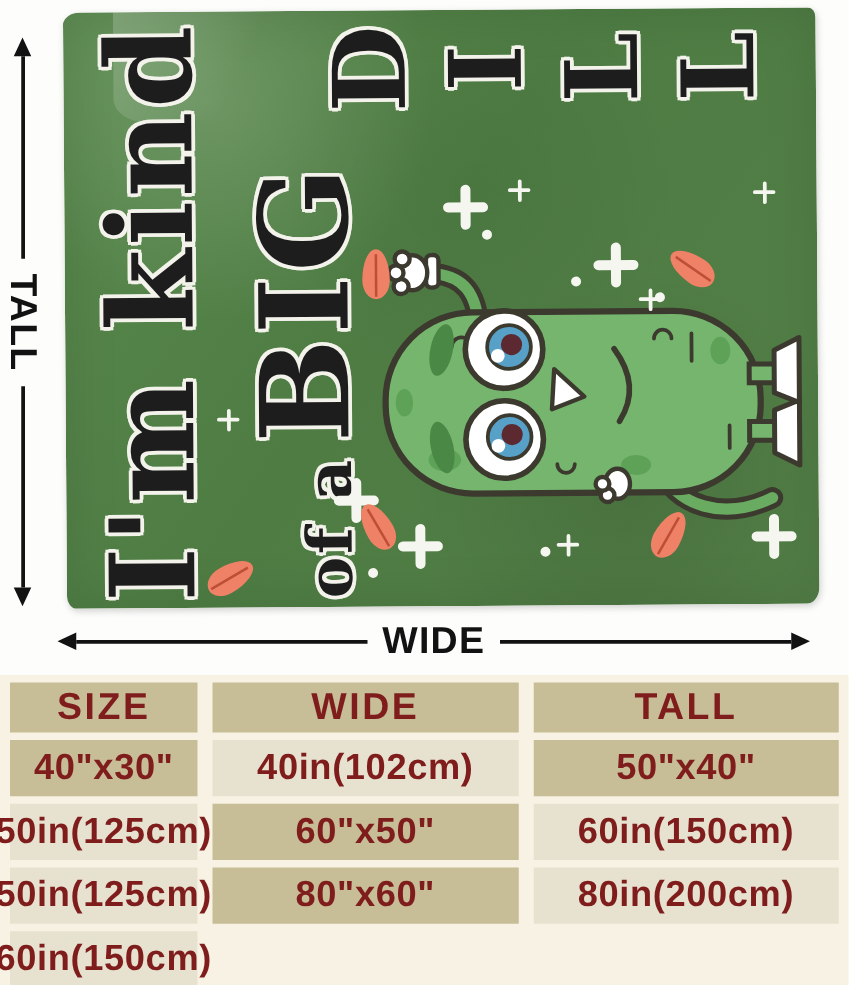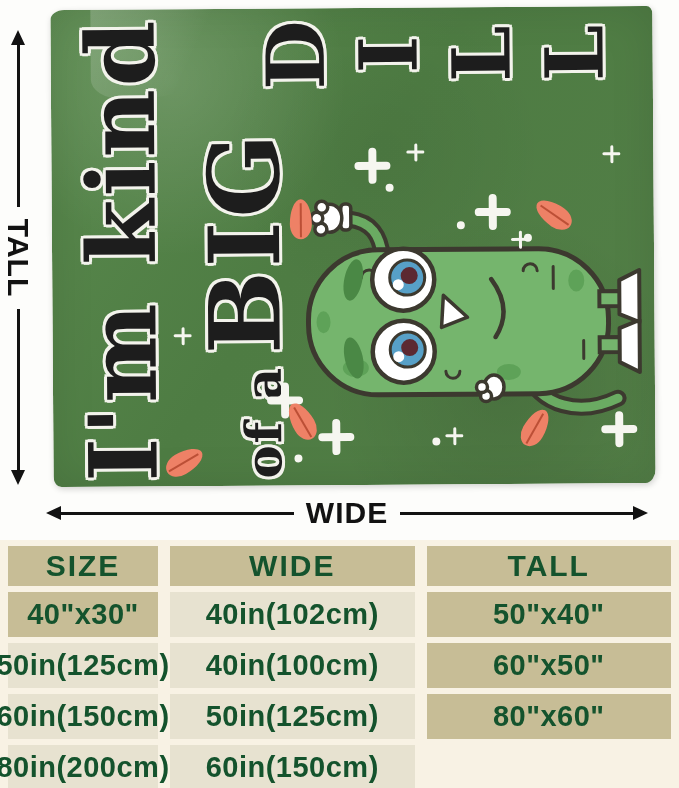--- a/index.html
+++ b/index.html
@@ -69,21 +69,21 @@
   .vlabel{height:102px;width:34px;position:relative;}
   .vlabel .dim-label{position:absolute;left:50%;top:50%;transform:translate(-50%,-50%) rotate(90deg);white-space:nowrap;}
   .wide-arrow .dim-label{margin:0 12px;}
 
   
   .chart-area{position:absolute;left:0;top:540px;width:679px;height:248px;background:#f8f2e4;
     box-sizing:border-box;padding:6px 8px 0 8px;
     display:grid;grid-template-columns:150px 1fr 1fr;grid-template-rows:40px repeat(4,45px);
     column-gap:12px;row-gap:6px;}
   .cell{display:flex;align-items:center;justify-content:center;
-    font-weight:bold;color:#14532d;font-size:29px;letter-spacing:.5px;}
+    font-weight:bold;color:#7f1d1d;font-size:29px;letter-spacing:.5px;}
   .cell.head{background:#c7bd96;font-size:30px;letter-spacing:2px;}
   .cell.size-col{background:#c7bd96;}
   .cell.val{background:#e7e2d0;}
 </style>
 </head>
 <body>
 
 <div class="photo-area">
 
   <div class="tall-arrow">
@@ -216,21 +216,20 @@
 <div class="chart-area">
   <div class="cell head">SIZE</div>
   <div class="cell head">WIDE</div>
   <div class="cell head">TALL</div>
 
   <div class="cell size-col">40"x30"</div>
   <div class="cell val">40in(102cm)</div>
 
   <div class="cell size-col">50"x40"</div>
   <div class="cell val">50in(125cm)</div>
-  <div class="cell val">40in(100cm)</div>
 
   <div class="cell size-col">60"x50"</div>
   <div class="cell val">60in(150cm)</div>
   <div class="cell val">50in(125cm)</div>
 
   <div class="cell size-col">80"x60"</div>
   <div class="cell val">80in(200cm)</div>
   <div class="cell val">60in(150cm)</div>
 </div>
 

